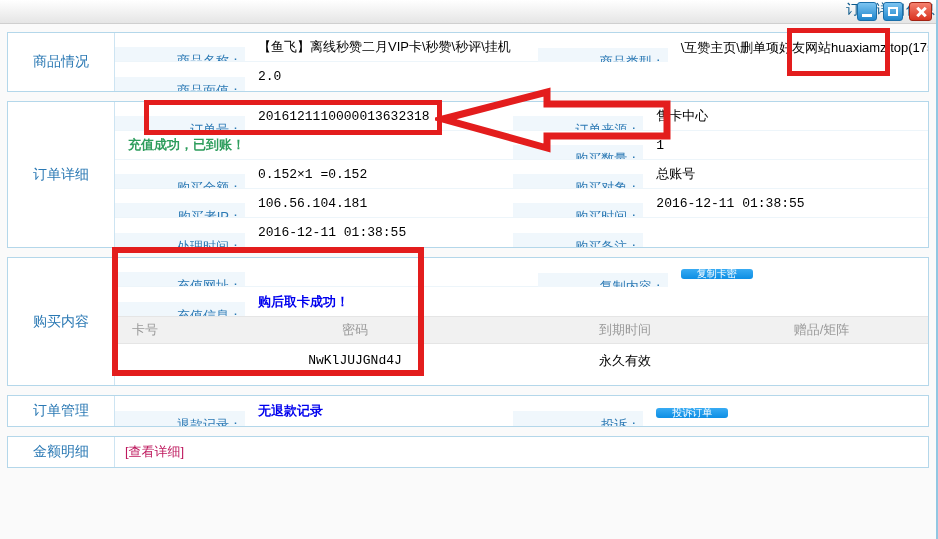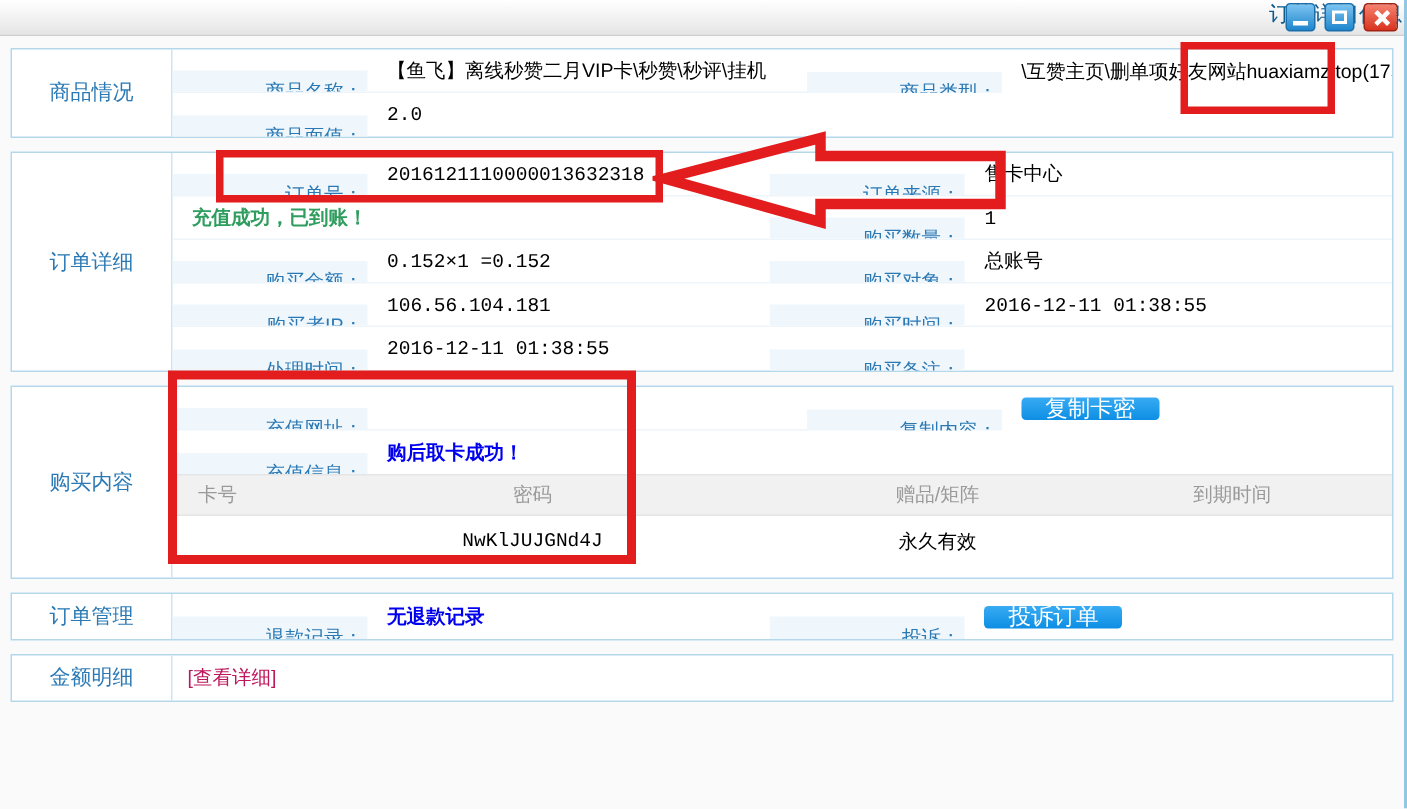--- a/index.html
+++ b/index.html
@@ -56,21 +56,21 @@
     text-align:right; line-height:28px; height:28px; padding-right:3px; white-space:nowrap;margin-top:28px;
   }
   .row .val { padding-left:13px; white-space:nowrap; }
   .mono { font-family:"Liberation Mono","DejaVu Sans Mono",monospace; font-size:13px; }
   .v-green { color:#2e9d5d; font-weight:bold; }
   .v-blue  { color:#0000ee; font-weight:bold; }
   .v-orange{ color:#be185d; }
 
   .blue-btn {
     background:linear-gradient(#38abf3,#0d8ee4); color:#fff; border:none;
-    border-radius:3px; padding:0 16px; font-size:15px; cursor:pointer;
+    border-radius:3px; padding:0 16px; font-size:10px; cursor:pointer;
     font-family:inherit; line-height:1;
   }
 
   
   .cardtable { width:100%; }
   .ct-head, .ct-row {
     display:grid; grid-template-columns:60px 360px 180px 1fr;
     align-items:center; text-align:center;
   }
   .ct-head {
@@ -205,22 +205,22 @@
               <span class="val">
                 <button class="blue-btn">复制卡密</button>
               </span>
             </div>
           </div>
         </div>
         <div class="cardtable">
           <div class="ct-head">
             <span>卡号</span>
             <span>密码</span>
+            <span>到期时间</span>
             <span>赠品/矩阵</span>
-            <span>到期时间</span>
           </div>
           <div class="ct-row">
             <span></span>
             <span class="mono">NwKlJUJGNd4J</span>
             <span>永久有效</span>
             <span></span>
           </div>
           <div class="ct-pad"></div>
         </div>
       </div>

